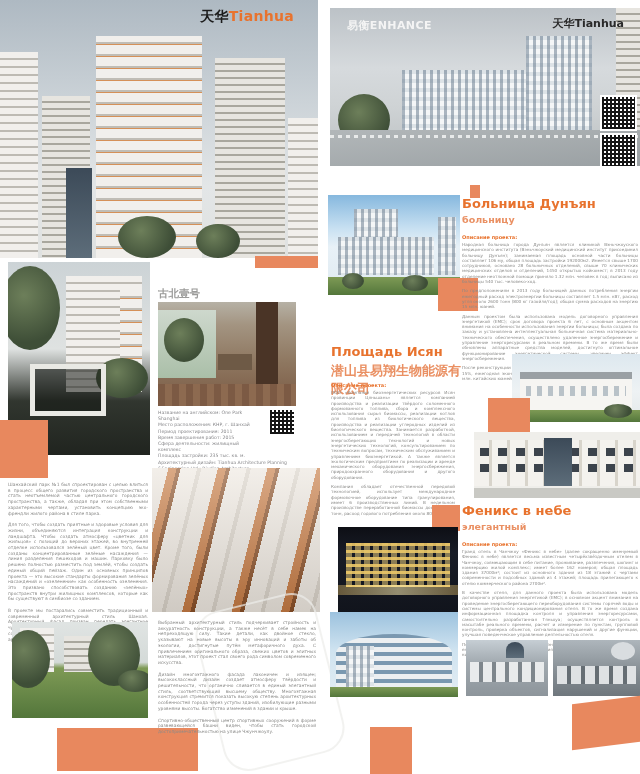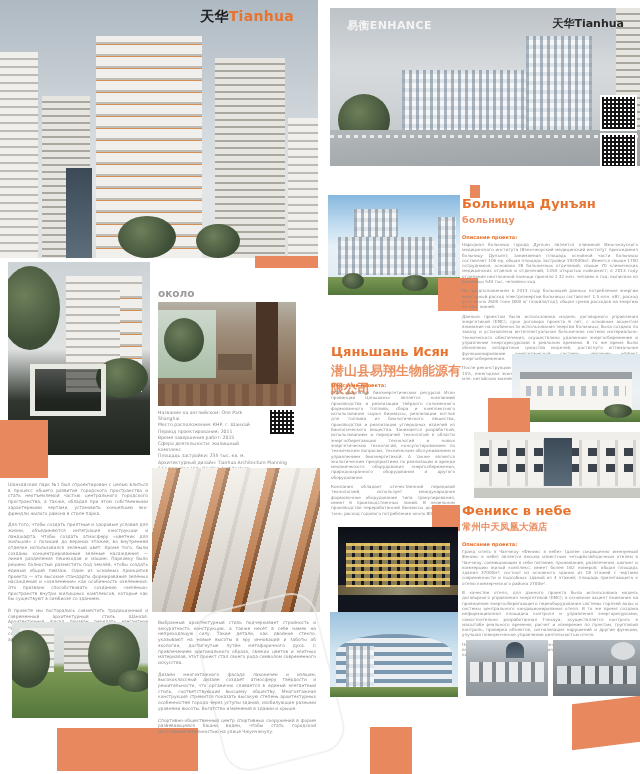--- a/index.html
+++ b/index.html
@@ -65,21 +65,21 @@
       <div class="ph win-o" style="left:112px;top:28px;width:22px;height:102px"></div>
       <div class="ph tree" style="left:-8px;top:4px;width:60px;height:84px"></div>
       <div class="ph tree" style="left:88px;top:96px;width:52px;height:40px"></div>
       <div class="ph" style="left:22px;top:102px;width:66px;height:42px;border:5px solid #e9e9e4;background:rgba(20,24,20,.55)"></div>
     </div>
 
     <div class="ob" style="left:255px;top:256px;width:63px;height:12px"></div>
     <div class="ob" style="left:0;top:420px;width:48px;height:58px"></div>
     <div class="ob" style="left:57px;top:728px;width:141px;height:43px"></div>
 
-    <div class="sub-gray" style="left:158px;top:287px">около</div>
+    <div class="sub-gray" style="left:158px;top:287px">古北壹号</div>
 
     <div class="photo" style="left:158px;top:302px;width:138px;height:104px;background:linear-gradient(180deg,#b6b1a5 0%,#a39481 22%,#8e7760 58%,#7a5943 100%)">
       <div class="ph" style="left:0;top:8px;width:58px;height:68px;background:linear-gradient(180deg,#ced8cd,#aabfa8)"></div>
       <div class="ph tree" style="left:6px;top:16px;width:40px;height:44px"></div>
       <div class="ph" style="left:98px;top:0;width:22px;height:104px;background:#4a3426"></div>
       <div class="ph" style="left:60px;top:52px;width:34px;height:16px;background:#6e5a46"></div>
       <div class="ph" style="left:0;bottom:0;width:138px;height:22px;background:repeating-linear-gradient(90deg,#7c5a44 0 7px,#8d6a50 7px 14px)"></div>
     </div>
 
     <div class="abs" style="left:158px;top:410px;width:105px">
@@ -160,21 +160,21 @@
     <h2 class="title-md" style="left:142px;top:196px">Больница Дунъян</h2>
     <div class="sub-orange" style="left:142px;top:214px">больницу</div>
     <div class="abs" style="left:142px;top:234px;width:176px">
       <p class="desc-label">Описание проекта:</p>
       <p class="tiny2">Народная больница города Дунъян является клиникой Вэньчжоуского медицинского института (Вэньчжоуский медицинский институт присоединил больницу Дунъян); занимаемая площадь основной части больницы составляет 106 му, общая площадь застройки 192000м2. Имеется свыше 1700 сотрудников, основано 28 больничных отделений, свыше 70 клинических медицинских отделов и отделений, 1450 открытых койкомест; в 2013 году отделение неотложной помощи приняло 1.32 млн. человек в год; выписано из больницы 540 тыс. человеко-ход.</p>
       <p class="tiny2">По предположениям в 2013 году больницей данных потребления энергии ежегодный расход электроэнергии больницы составляет 1.5 млн. кВт, расход угля около 2600 тонн (800 кг газойля/год); общая сумма расходов на энергию 15 млн. юаней.</p>
       <p class="tiny2">Данным проектом была использована модель договорного управления энергетикой (EMC); срок договора проекта 6 лет, с основным акцентом внимания на особенности использования энергии больницы; была создана по заказу и установлена интеллектуальная больничная система материально-технического обеспечения, осуществлено удаленное энергосбережение и управление энергоресурсами в реальном времени. В то же время были обновлены аппаратные средства моделей, достигнуто оптимальное функционирование энергетической системы, увеличен эффект энергосбережения.</p>
       <p class="tiny2">После реконструкции коэффициент энергосбережения Больницы стал свыше 15%, ежегодная экономия расходов энергосбережения составляет около 2 млн. китайских юаней.</p>
     </div>
 
-    <h2 class="title-md" style="left:11px;top:344px">Цяньшань Исян</h2>
+    <h2 class="title-md" style="left:11px;top:344px">Площадь Исян</h2>
     <div class="sub-orange" style="left:11px;top:362px;width:130px;font-size:13px">潜山县易翔生物能源有限公司</div>
     <div class="abs" style="left:11px;top:382px;width:124px">
       <p class="desc-label">Описание проекта:</p>
       <p class="tiny2">ООО «Компания биоэнергетических ресурсов Исян провинции Цяньшань» является компанией производства и реализации твёрдого соломенного формованного топлива, сбора и комплексного использования сырья биомассы, реализации котлов для топлива из биологического вещества, производства и реализации углеродных изделий из биологического вещества. Занимается разработкой, использованием и передачей технологий в области энергосберегающих технологий и новых энергетических технологий, консультированием по техническим вопросам, техническим обслуживанием и управлением биоэнергетикой. А также является экологическим предприятием по реализации и аренде механического оборудования энергосбережения, природоохранного оборудования и другого оборудования.</p>
       <p class="tiny2">Компания обладает отечественной передовой технологией, использует международное формовочное оборудование типа гранулирования, имеет 6 производственных линий. В недельном производстве переработанной биомассы достигает 50 тонн, расход годового потребления около 80 тонн.</p>
     </div>
 
     <div class="photo" style="left:192px;top:354px;width:128px;height:68px;background:linear-gradient(180deg,#dde8ef 0%,#eef2f4 55%,#e3e8e8 100%)">
       <div class="ph" style="left:8px;top:18px;width:112px;height:34px;background:#f6f5f2;border-top:7px solid #9aa0a4"></div>
       <div class="ph" style="left:14px;top:32px;width:100px;height:10px;background:repeating-linear-gradient(90deg,#b9c2c8 0 5px,transparent 5px 11px)"></div>
@@ -185,21 +185,21 @@
     <div class="photo" style="left:154px;top:432px;width:166px;height:66px;background:#efeeea">
       <div class="ph" style="left:0;top:8px;width:166px;height:46px;background:repeating-linear-gradient(90deg,#f4f2ee 0 15px,#d8d4cb 15px 18px)"></div>
       <div class="ph" style="left:6px;top:16px;width:154px;height:8px;background:repeating-linear-gradient(90deg,#3c434c 0 9px,transparent 9px 18px)"></div>
       <div class="ph" style="left:6px;top:32px;width:154px;height:8px;background:repeating-linear-gradient(90deg,#3c434c 0 9px,transparent 9px 18px)"></div>
       <div class="ph glass" style="left:70px;top:6px;width:28px;height:48px"></div>
       <div class="ph" style="left:0;bottom:0;width:166px;height:10px;background:#c9c9c4"></div>
     </div>
 
     <div class="ob" style="left:112px;top:505px;width:28px;height:26px"></div>
     <h2 class="title-md" style="left:142px;top:503px">Феникс в небе</h2>
-    <div class="sub-orange" style="left:142px;top:521px">常州中天凤凰大酒店</div>
+    <div class="sub-orange" style="left:142px;top:521px">элегантный</div>
     <div class="abs" style="left:142px;top:541px;width:176px">
       <p class="desc-label">Описание проекта:</p>
       <p class="tiny2">Гранд отель в Чанчжоу «Феникс в небе» (далее сокращенно именуемый Феникс в небе) является весьма известным четырёхзвёздочным отелем в Чанчжоу, совмещающим в себе питание, проживание, развлечения, шопинг и коммерцию жилой комплекс; имеет более 162 номеров; общая площадь здания 37000м²; состоит из основного здания из 18 этажей с чертами современности и подсобных зданий из 4 этажей; площадь прилегающего к отелю коммерческого района 2700м².</p>
       <p class="tiny2">В качестве отеля, для данного проекта была использована модель договорного управления энергетикой (EMC); в основном акцент внимания на проведение энергосберегающего переоборудования системы горячей воды и системы центрального кондиционирования отеля. В то же время создана информационная площадка контроля и управления энергоресурсами, самостоятельно разработанная Тяньхуа; осуществляется контроль в масштабе реального времени, расчет и измерение по пунктам, групповой контроль, проверка объектов, сигнализация нарушений и другие функции, улучшая поведенческое управление деятельностью отеля.</p>
       <p class="tiny2">После реконструкции коэффициент энергосбережения достиг свыше 20%, ежегодная экономия энергосбережения Феникса в небе составляет 1.15 млн. китайских юаней.</p>
     </div>
 
     <div class="photo" style="left:18px;top:527px;width:120px;height:86px;background:linear-gradient(180deg,#0d0f15 0%,#181c26 30%,#11141c 100%)">
       <div class="ph" style="left:8px;top:16px;width:104px;height:44px;background:repeating-linear-gradient(180deg,rgba(236,200,104,.9) 0 3px,transparent 3px 7px),repeating-linear-gradient(90deg,rgba(255,222,130,.5) 0 6px,transparent 6px 9px)"></div>
       <div class="ph" style="left:0;top:58px;width:120px;height:10px;background:linear-gradient(90deg,rgba(255,210,110,.35),rgba(255,240,180,.55),rgba(255,210,110,.35))"></div>

